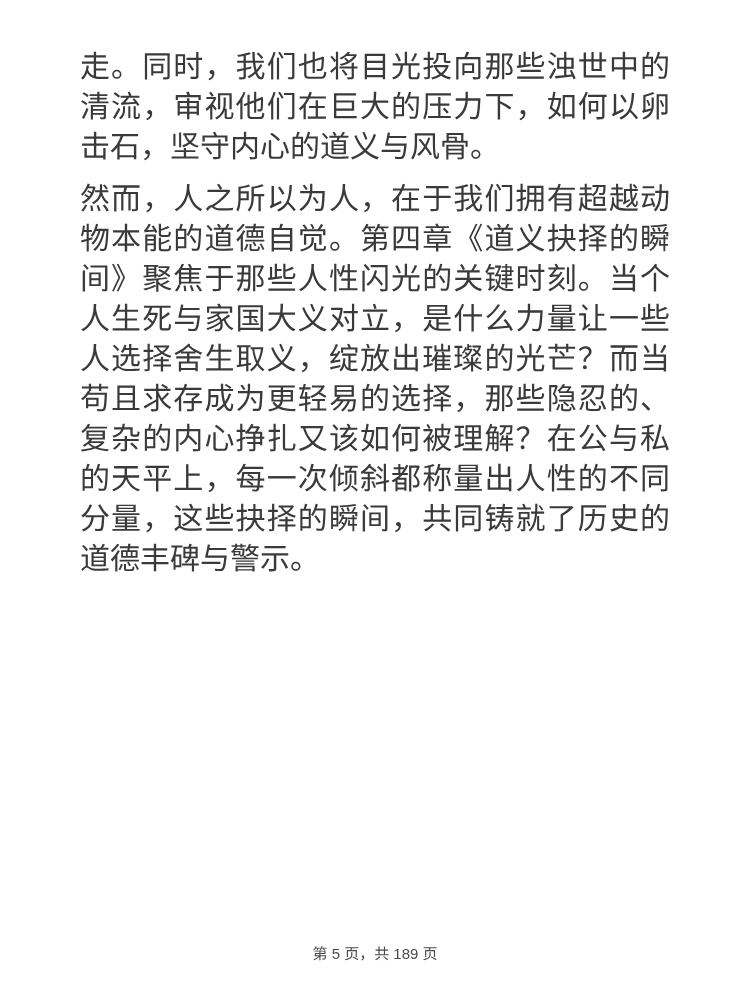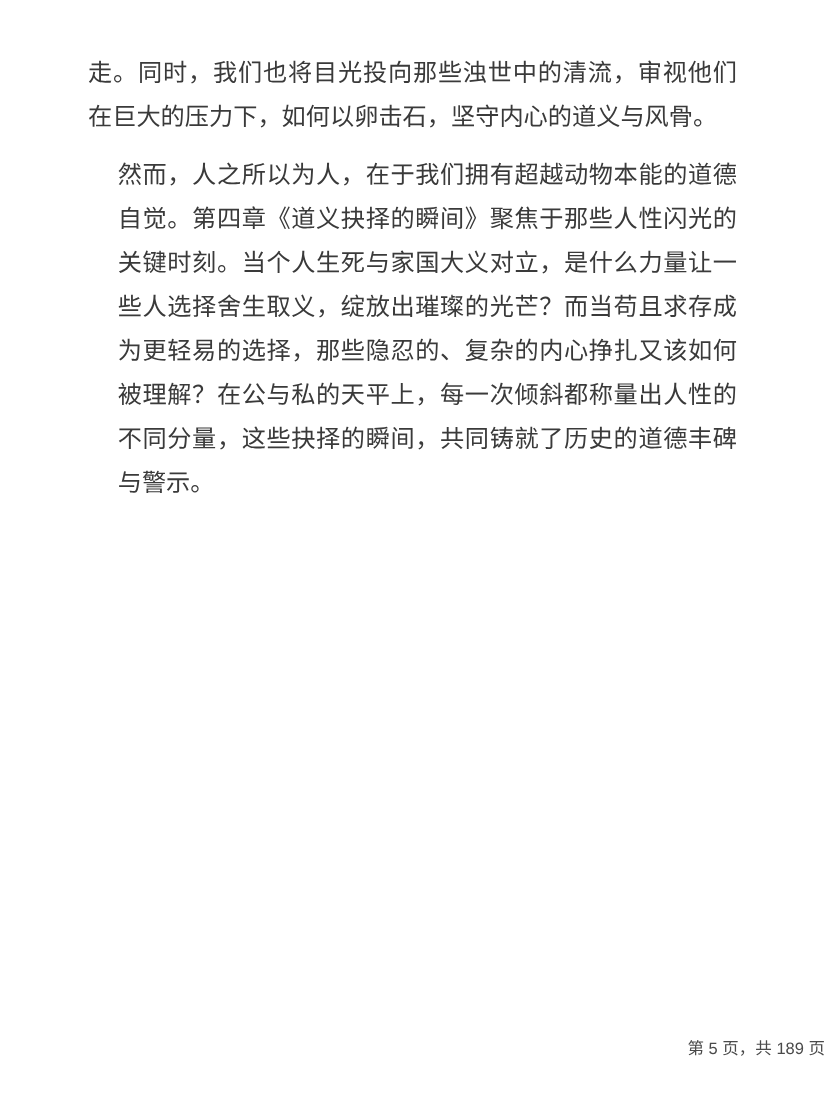--- a/index.html
+++ b/index.html
@@ -22,40 +22,39 @@
     width: 750px;
     height: 1000px;
     background: #ffffff;
   }
   .page-body {
     position: absolute;
     left: 80px;
     top: 47px;
     width: 590px;
     color: #3a3a3a;
-    font-size: 22px;
+    font-size: 30px;
     line-height: 40px;
     text-align: justify;
     text-justify: inter-ideograph;
     letter-spacing: 0;
     word-break: break-all;
   }
   .paragraph {
     margin: 0 0 12px 0;
   }
   .paragraph:last-child {
     margin-bottom: 0;
-    margin-left: 27px;
   }
   .page-footer {
     position: absolute;
     left: 0;
     width: 750px;
     top: 944px;
-    text-align: right;
+    text-align: center;
     font-size: 15px;
     line-height: 20px;
     color: #4a4a4a;
   }
 </style>
 </head>
 <body>
 
 <div class="page">
   <div class="page-body">

